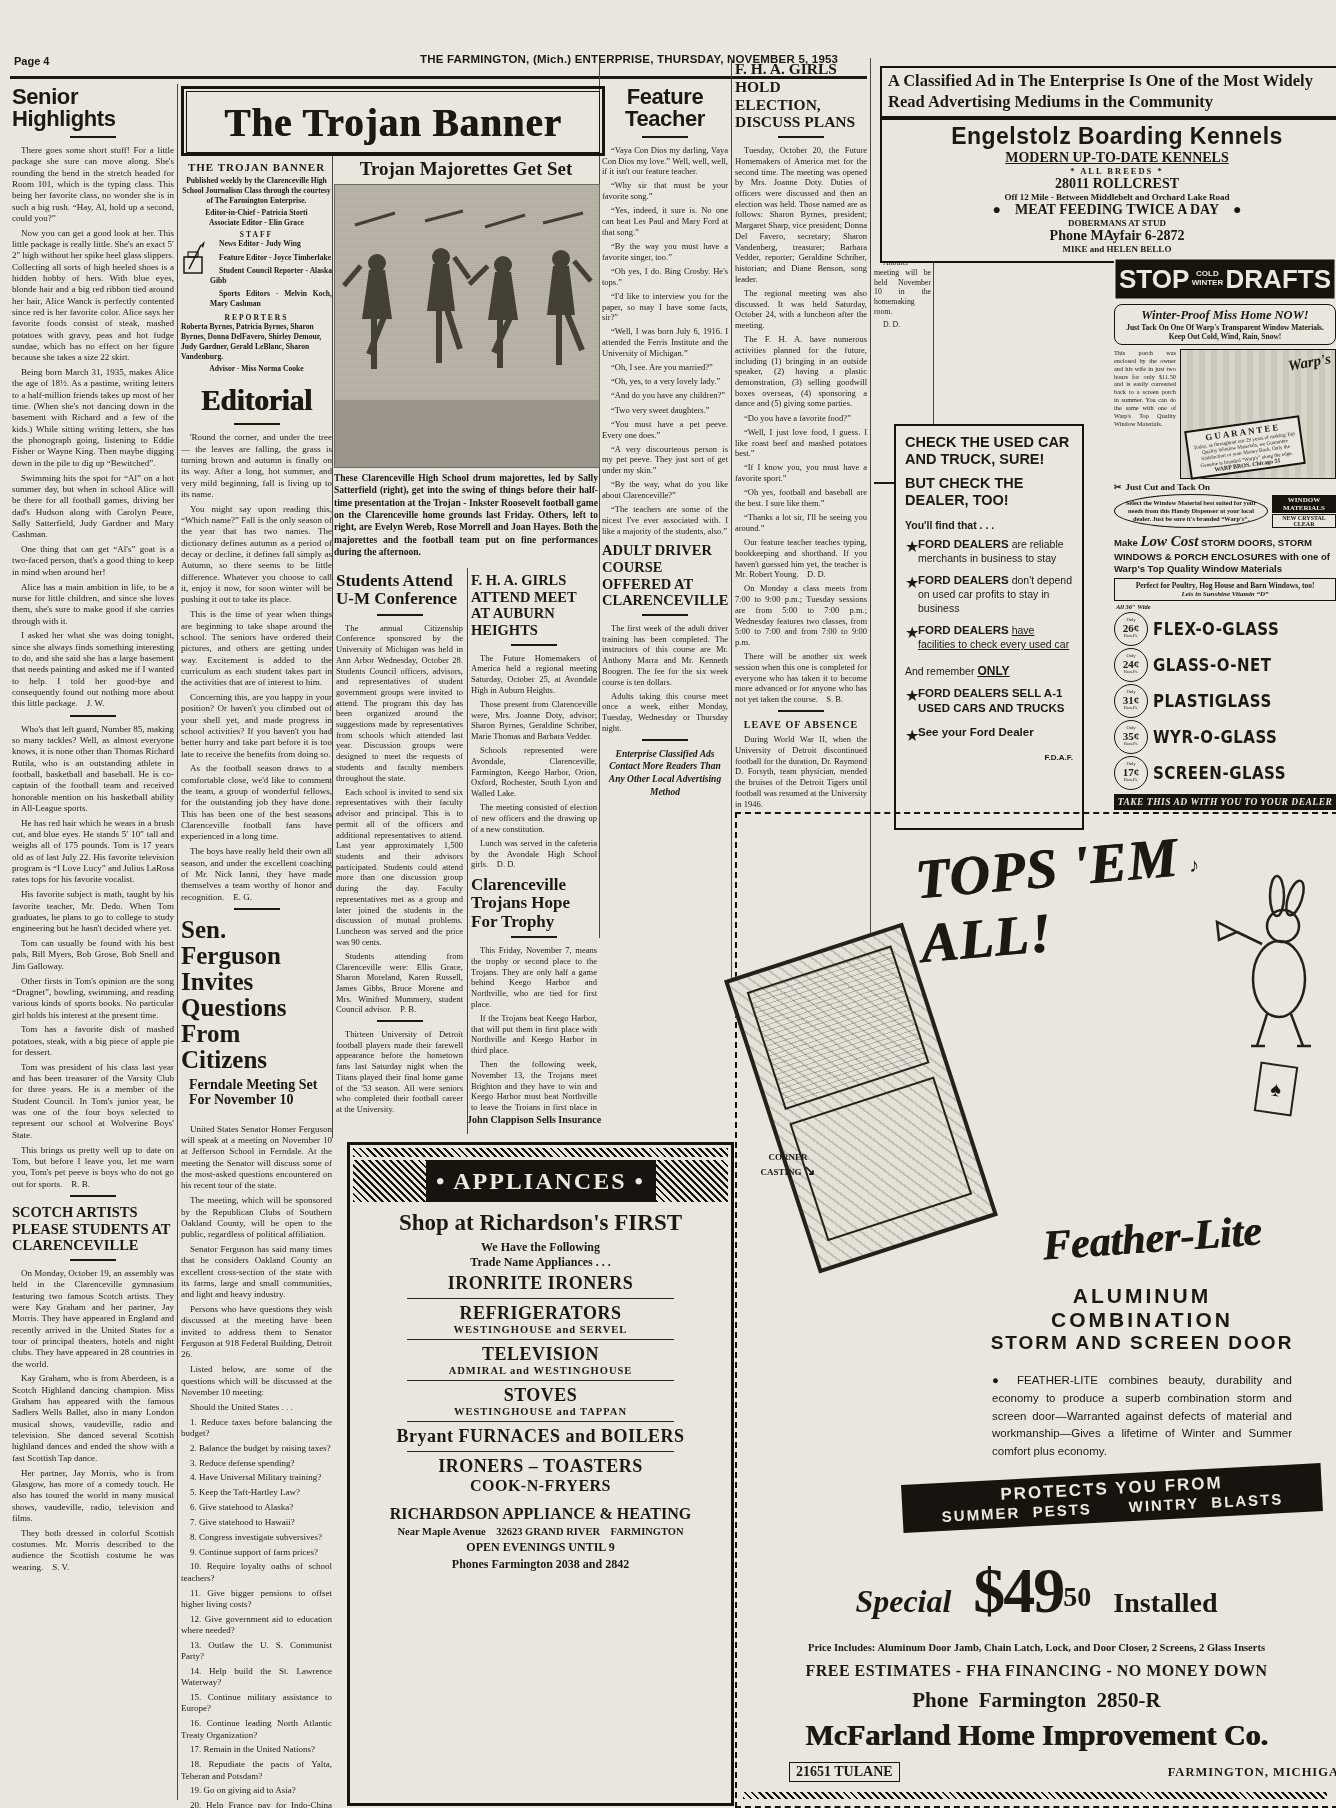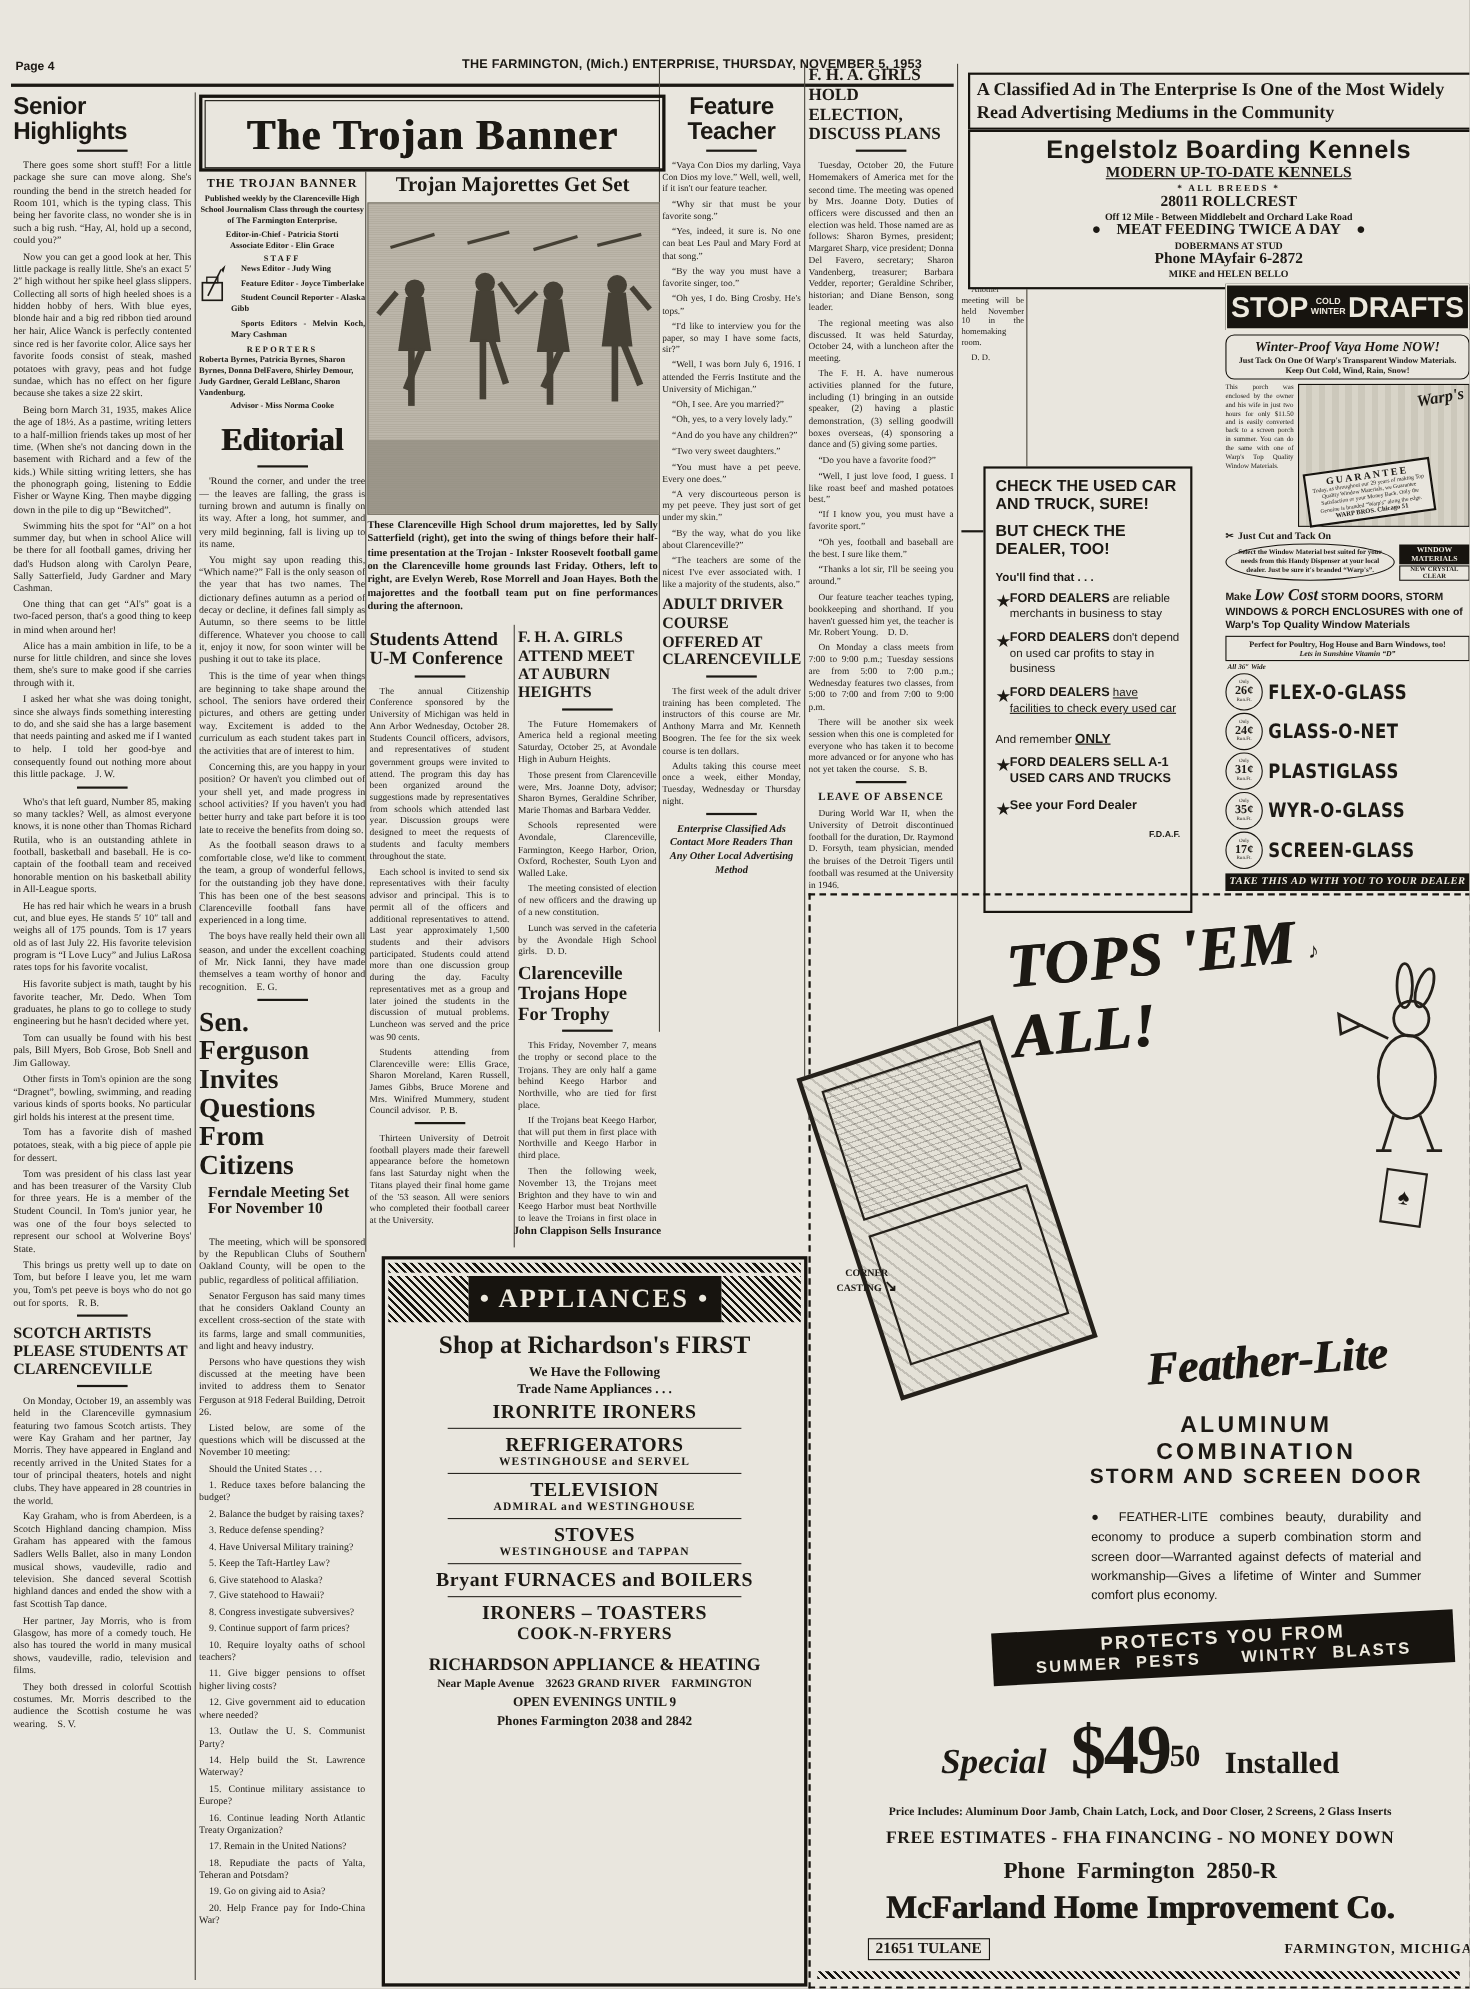--- a/index.html
+++ b/index.html
@@ -130,20 +130,21 @@
         <p>This is the time of year when things are beginning to take shape around the school. The seniors have ordered their pictures, and others are getting under way. Excitement is added to the curriculum as each student takes part in the activities that are of interest to him.</p>
         <p>Concerning this, are you happy in your position? Or haven't you climbed out of your shell yet, and made progress in school activities? If you haven't you had better hurry and take part before it is too late to receive the benefits from doing so.</p>
         <p>As the football season draws to a comfortable close, we'd like to comment the team, a group of wonderful fellows, for the outstanding job they have done. This has been one of the best seasons Clarenceville football fans have experienced in a long time.</p>
         <p>The boys have really held their own all season, and under the excellent coaching of Mr. Nick Ianni, they have made themselves a team worthy of honor and recognition. E. G.</p>
       </div>
 
     <div class="dash"></div>
     <div class="h-serif-xl">Sen. Ferguson Invites Questions From Citizens</div>
     <div class="h-sub" style="margin-left:8px;">Ferndale Meeting Set For November 10</div>
     <div>
+        <p>United States Senator Homer Ferguson will speak at a meeting on November 10 at Jefferson School in Ferndale. At the meeting the Senator will discuss some of the most-asked questions encountered on his recent tour of the state.</p>
         <p>The meeting, which will be sponsored by the Republican Clubs of Southern Oakland County, will be open to the public, regardless of political affiliation.</p>
         <p>Senator Ferguson has said many times that he considers Oakland County an excellent cross-section of the state with its farms, large and small communities, and light and heavy industry.</p>
         <p>Persons who have questions they wish discussed at the meeting have been invited to address them to Senator Ferguson at 918 Federal Building, Detroit 26.</p>
         <p>Listed below, are some of the questions which will be discussed at the November 10 meeting:</p>
         <p>Should the United States . . .</p>
       </div>
     <div>
         <p>1. Reduce taxes before balancing the budget?</p>
         <p>2. Balance the budget by raising taxes?</p>
         <p>3. Reduce defense spending?</p>
@@ -333,21 +334,21 @@
     <div class="blackbar" style="height:42px;display:flex;align-items:center;justify-content:space-between;padding:0 5px;box-shadow:inset 0 0 0 1.5px #ece8dd, inset 0 0 0 3px #17140f;">
       <span style="font-family:'Liberation Sans',sans-serif;font-weight:900;font-size:26px;">STOP</span>
       <span style="display:flex;flex-direction:column;align-items:center;font-size:8px;font-weight:bold;line-height:1.1;font-family:'Liberation Sans',sans-serif;">
         <span>COLD</span>
         <span>WINTER</span>
       </span>
       <span style="font-family:'Liberation Sans',sans-serif;font-weight:900;font-size:26px;">DRAFTS</span>
     </div>
 
     <div style="border:1.5px solid #17140f;border-radius:8px;margin-top:4px;padding:3px 5px;text-align:center;">
-      <div style="font-weight:900;font-style:italic;font-size:12.5px;">Winter-Proof Vaya Home NOW!</div>
+      <div style="font-weight:900;font-style:italic;font-size:12.5px;">Winter-Proof Miss Home NOW!</div>
       <div style="font-size:7.5px;font-weight:bold;line-height:1.2;">Just Tack On One Of Warp's Transparent Window Materials. Keep Out Cold, Wind, Rain, Snow!</div>
     </div>
 
     <div style="margin-top:4px;display:flex;gap:4px;">
       <div style="flex:0 0 62px;font-size:6.3px;line-height:1.25;text-align:justify;">This porch was enclosed by the owner and his wife in just two hours for only $11.50 and is easily converted back to a screen porch in summer. You can do the same with one of Warp's Top Quality Window Materials.</div>
       <div style="flex:1;height:128px;border:1.5px solid #17140f;position:relative;background:
            repeating-linear-gradient(90deg,#d8d4c8 0 6px,#ccc8bb 6px 12px);">
         <div style="position:absolute;left:6px;bottom:6px;width:108px;transform:rotate(-8deg);border:2px solid #17140f;background:#e9e6de;padding:2px;text-align:center;">
           <div style="font-weight:900;font-size:9px;letter-spacing:2px;">GUARANTEE</div>
           <div style="font-size:5.2px;line-height:1.2;">Today, as throughout our 29 years of making Top Quality Window Materials, we Guarantee Satisfaction or your Money Back. Only the Genuine is branded “Warp's” along the edge.</div>

